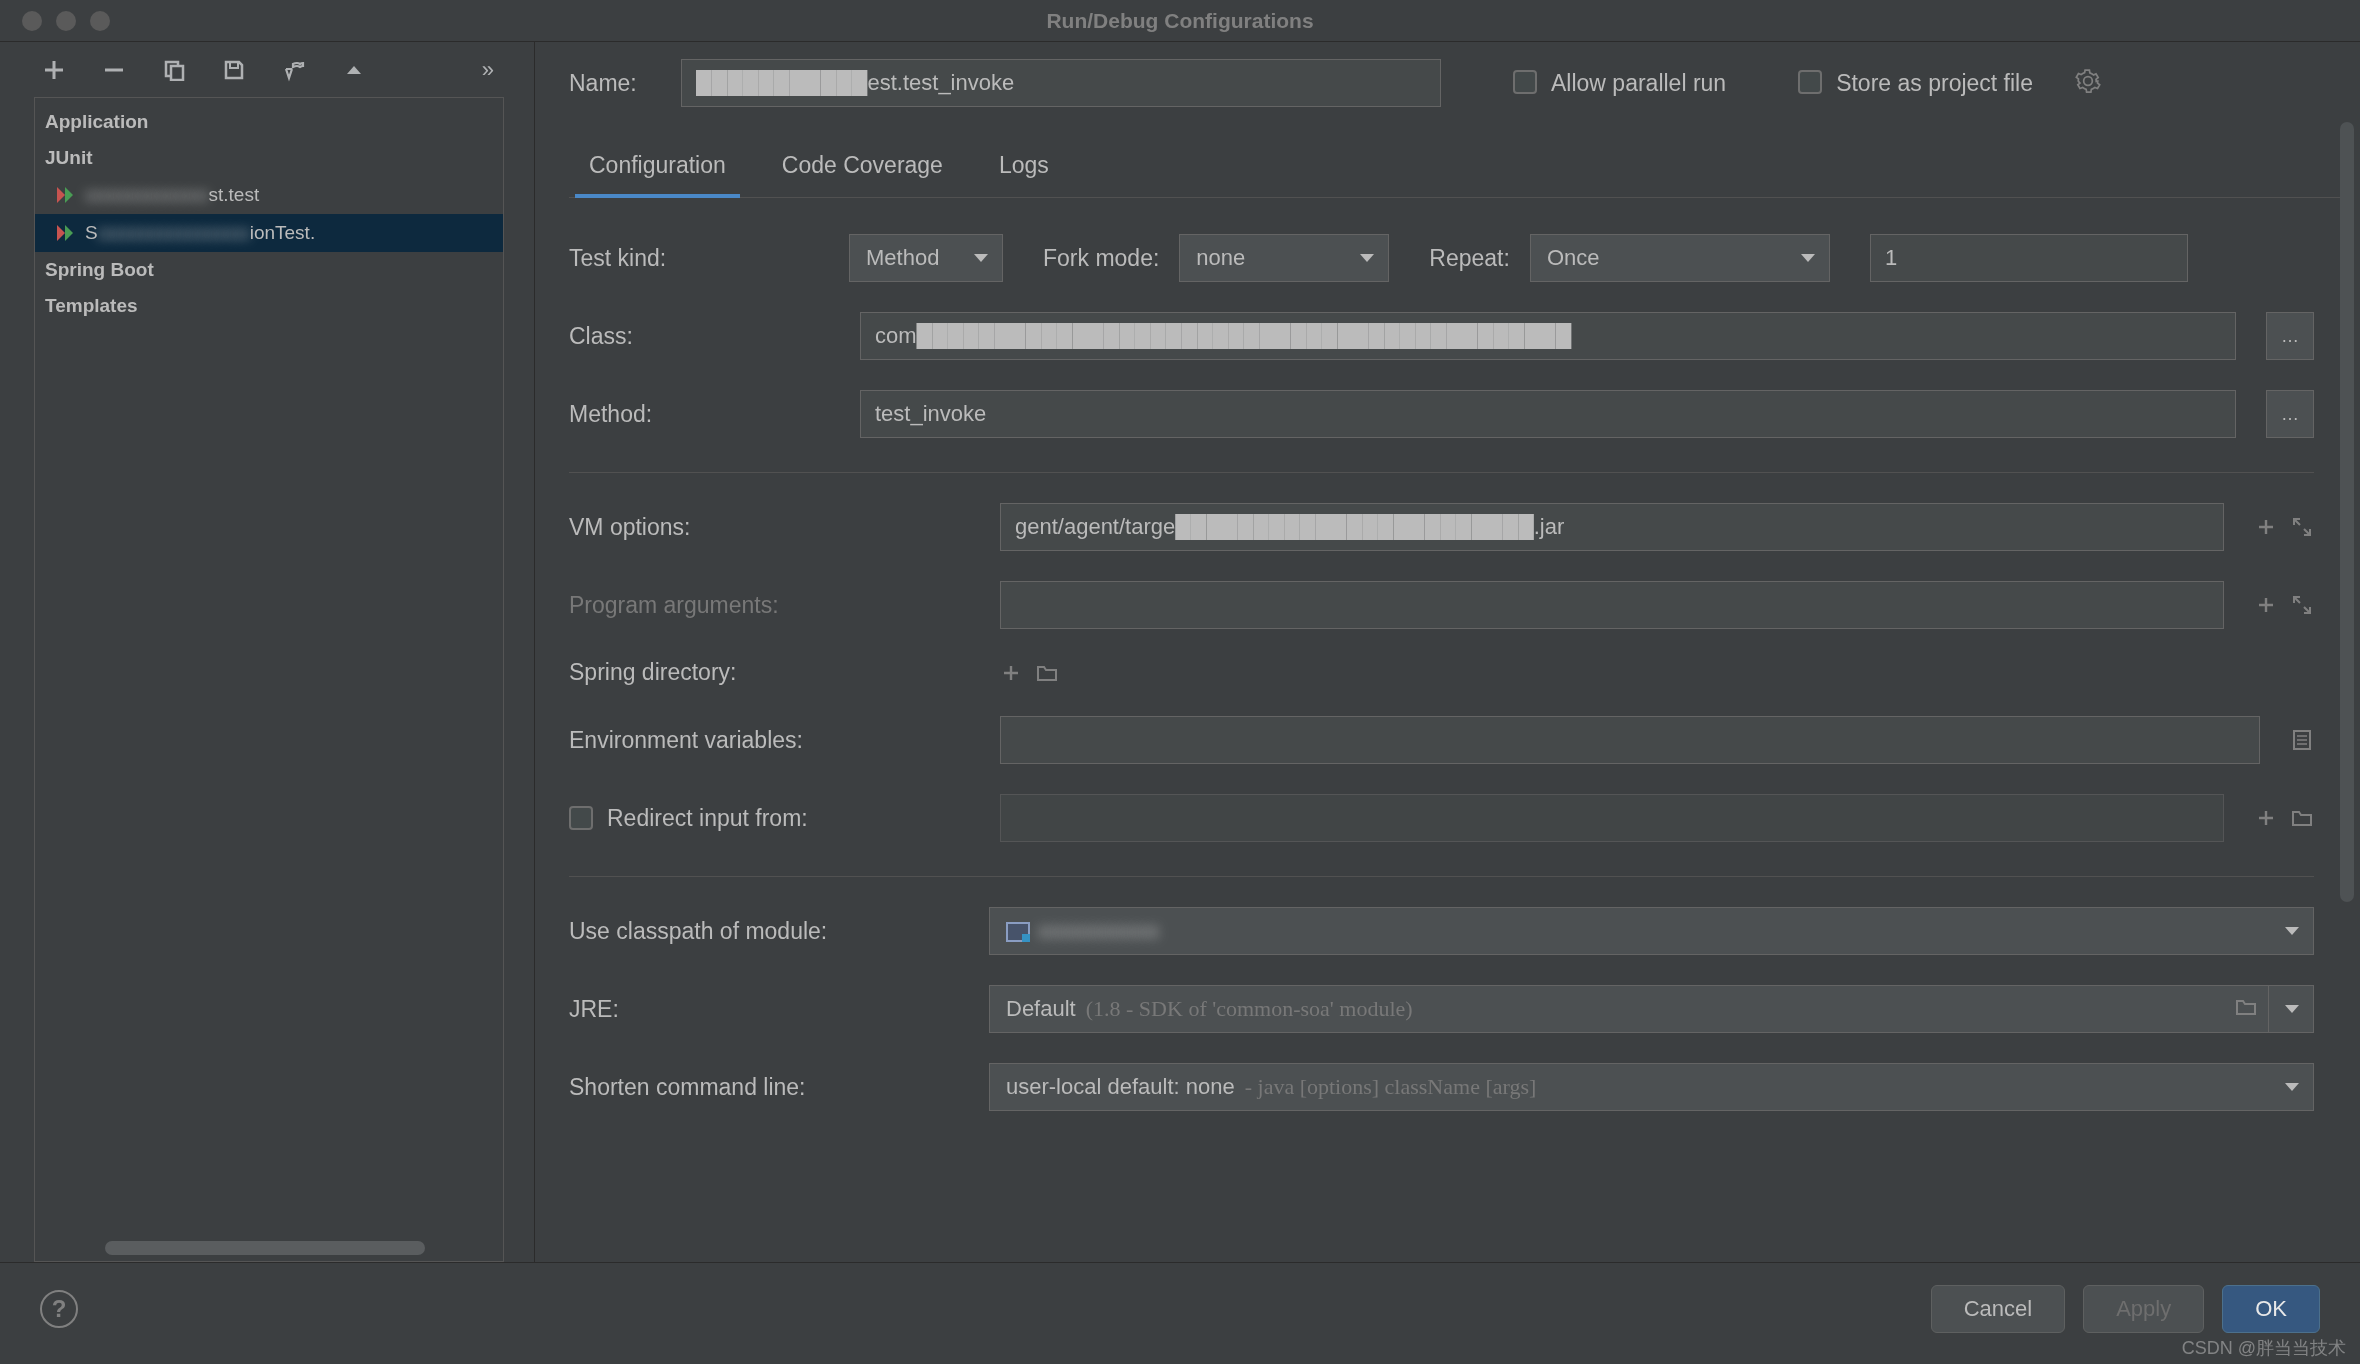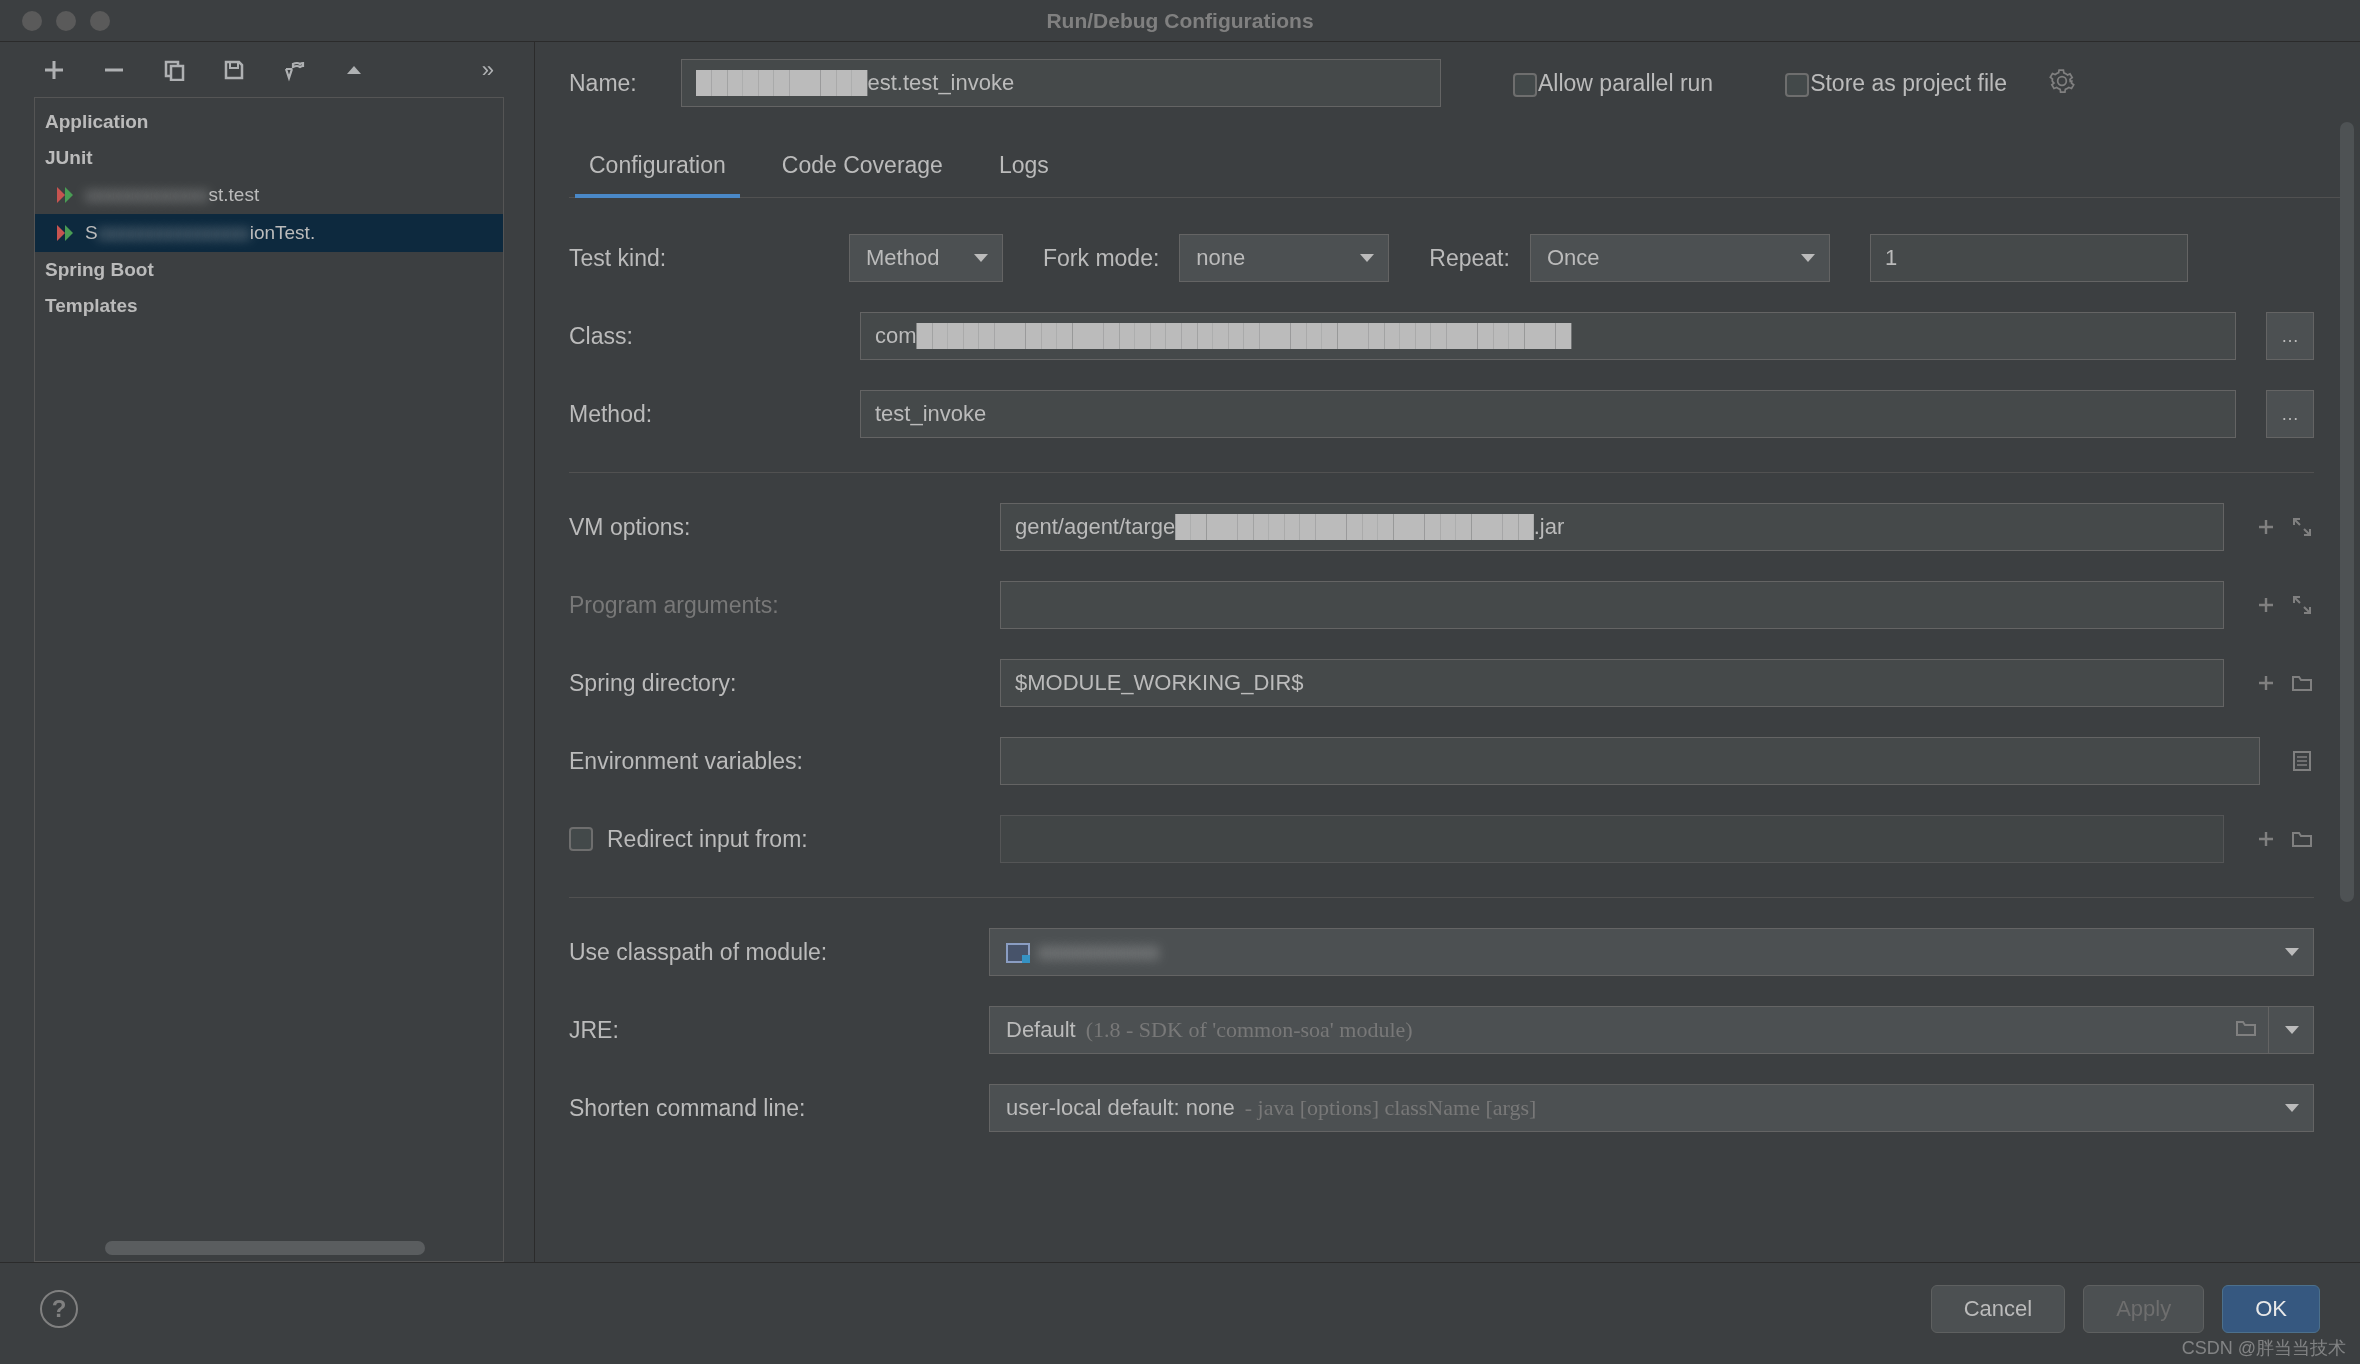--- a/index.html
+++ b/index.html
@@ -23,21 +23,21 @@
 .tree-item.leaf { font-weight: 400; padding-left: 18px; }
 .tree-item.selected { background: #0d293e; }
 .tree-icon { width: 24px; height: 24px; flex-shrink: 0; }
 .tree-scrollbar { position: absolute; bottom: 6px; left: 70px; width: 320px; height: 14px; background: #5a5d5f; border-radius: 7px; }
 
 .content { flex: 1; display: flex; flex-direction: column; padding: 0 16px 0 34px; position: relative; }
 
 .name-row { height: 70px; display: flex; align-items: center; gap: 22px; margin-top: 6px; }
 .name-label { font-size: 23px; color: #bbbbbb; min-width: 90px; }
 .name-input { width: 760px; height: 48px; background: #45494a; border: 1px solid #646464; color: #bbbbbb; padding: 0 14px; font-size: 22px; }
-.checkbox-group { display: flex; align-items: flex-end; gap: 1px; margin-left: 50px; }
+.checkbox-group { display: flex; align-items: flex-start; gap: 14px; margin-left: 50px; }
 .checkbox { width: 24px; height: 24px; border: 2px solid #6e6e6e; border-radius: 4px; background: #43494a; cursor: pointer; }
 .checkbox-label { font-size: 23px; color: #bbbbbb; }
 .gear-btn { margin-left: 20px; color: #808080; cursor: pointer; }
 
 .tabs { display: flex; gap: 48px; margin-top: 34px; border-bottom: 1px solid #515151; padding-left: 16px; }
 .tab { padding: 0 4px 18px; font-size: 23px; color: #bbbbbb; cursor: pointer; position: relative; }
 .tab.active { color: #bbbbbb; }
 .tab.active::after { content: ''; position: absolute; bottom: -1px; left: -10px; right: -10px; height: 4px; background: #4a88c7; }
 
 .form-scroll { flex: 1; overflow-y: auto; padding-right: 30px; position: relative; }
@@ -252,21 +252,20 @@
           <div class="field-icon">
               <svg width="20" height="20" viewBox="0 0 20 20">
                 <path d="M2 8V2h6M18 12v6h-6M2 2l6 6M18 18l-6-6" stroke="#808080" stroke-width="2" fill="none"></path>
               </svg>
             </div>
         </div>
       </div>
 
       <div class="form-row">
         <span class="form-label wide">Spring directory:</span>
-        <input class="text-input" value="$MODULE_WORKING_DIR$" style="">
         <div class="field-icons">
           <div class="field-icon">
               <svg width="18" height="18" viewBox="0 0 18 18">
                 <path d="M9 2v14M2 9h14" stroke="#808080" stroke-width="2.4"></path>
               </svg>
             </div>
           <div class="field-icon">
               <svg width="22" height="18" viewBox="0 0 22 18">
                 <path d="M2 3h6l2 3h10v10H2z" fill="none" stroke="#808080" stroke-width="2"></path>
               </svg>

